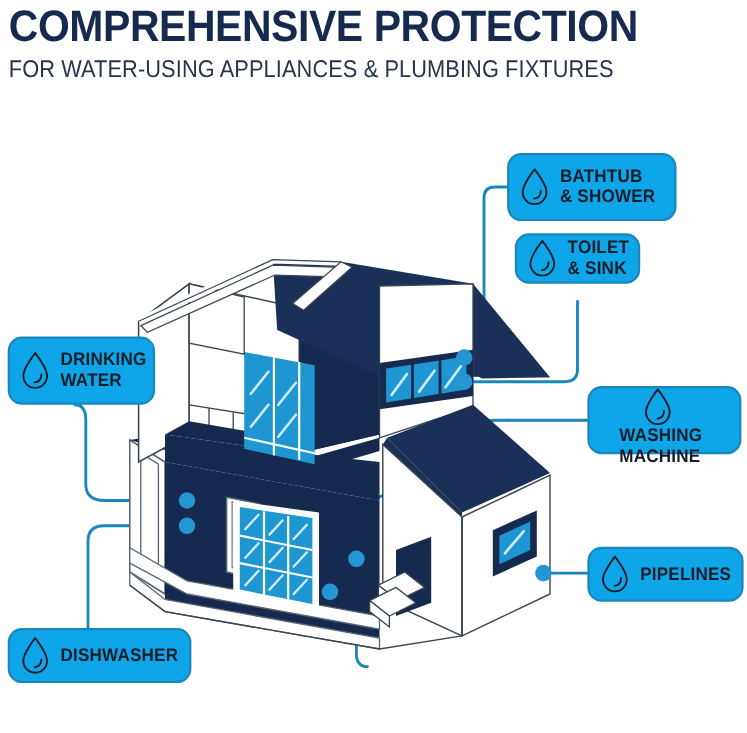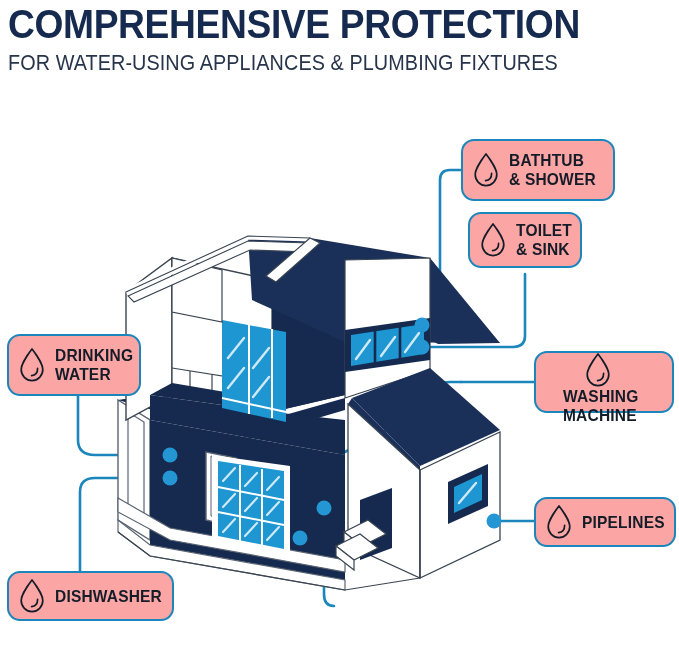--- a/index.html
+++ b/index.html
@@ -57,21 +57,21 @@
     position: absolute;
     left: 0;
     top: 0;
     width: 679px;
     height: 666px;
   }
   
   .pill {
     position: absolute;
     box-sizing: border-box;
-    background: #fca5a5;
+    background: #0ea5e9;
     border: 2.6px solid #1b86bb;
     border-radius: 13px;
     display: flex;
     align-items: center;
     padding: 0 12px 0 10px;
     z-index: 6;
   }
   .pill .drop-icon {
     flex: 0 0 auto;
     width: 26px;
@@ -85,22 +85,22 @@
     letter-spacing: 0.2px;
     color: #141c28;
     line-height: 19px;
     transform: scaleX(0.94);
     transform-origin: left center;
     white-space: nowrap;
   }
   .pill .pill-text .ln { display: block; }
 
   #pill-bathtub  { left: 461px; top: 139px; width: 154px; height: 62px; }
-  #pill-toilet   { left: 468px; top: 212px; width: 114px; height: 56px; }
-  #pill-drinking { left: 7px;   top: 306px; width: 134px; height: 62px; margin-top: 28px; }
+  #pill-toilet   { left: 468px; top: 212px; width: 114px; height: 46px; }
+  #pill-drinking { left: 7px;   top: 306px; width: 134px; height: 62px; }
   #pill-washing  { left: 534px; top: 351px; width: 140px; height: 62px; flex-direction: column; }
   #pill-pipeline { left: 534px; top: 497px; width: 142px; height: 50px; }
   #pill-dish     { left: 7px;   top: 571px; width: 167px; height: 50px; }
   #pill-softener { left: 261px; top: 606px; width: 139px; height: 60px; }
 </style>
 </head>
 <body>
 
 <div id="infographic">
 

